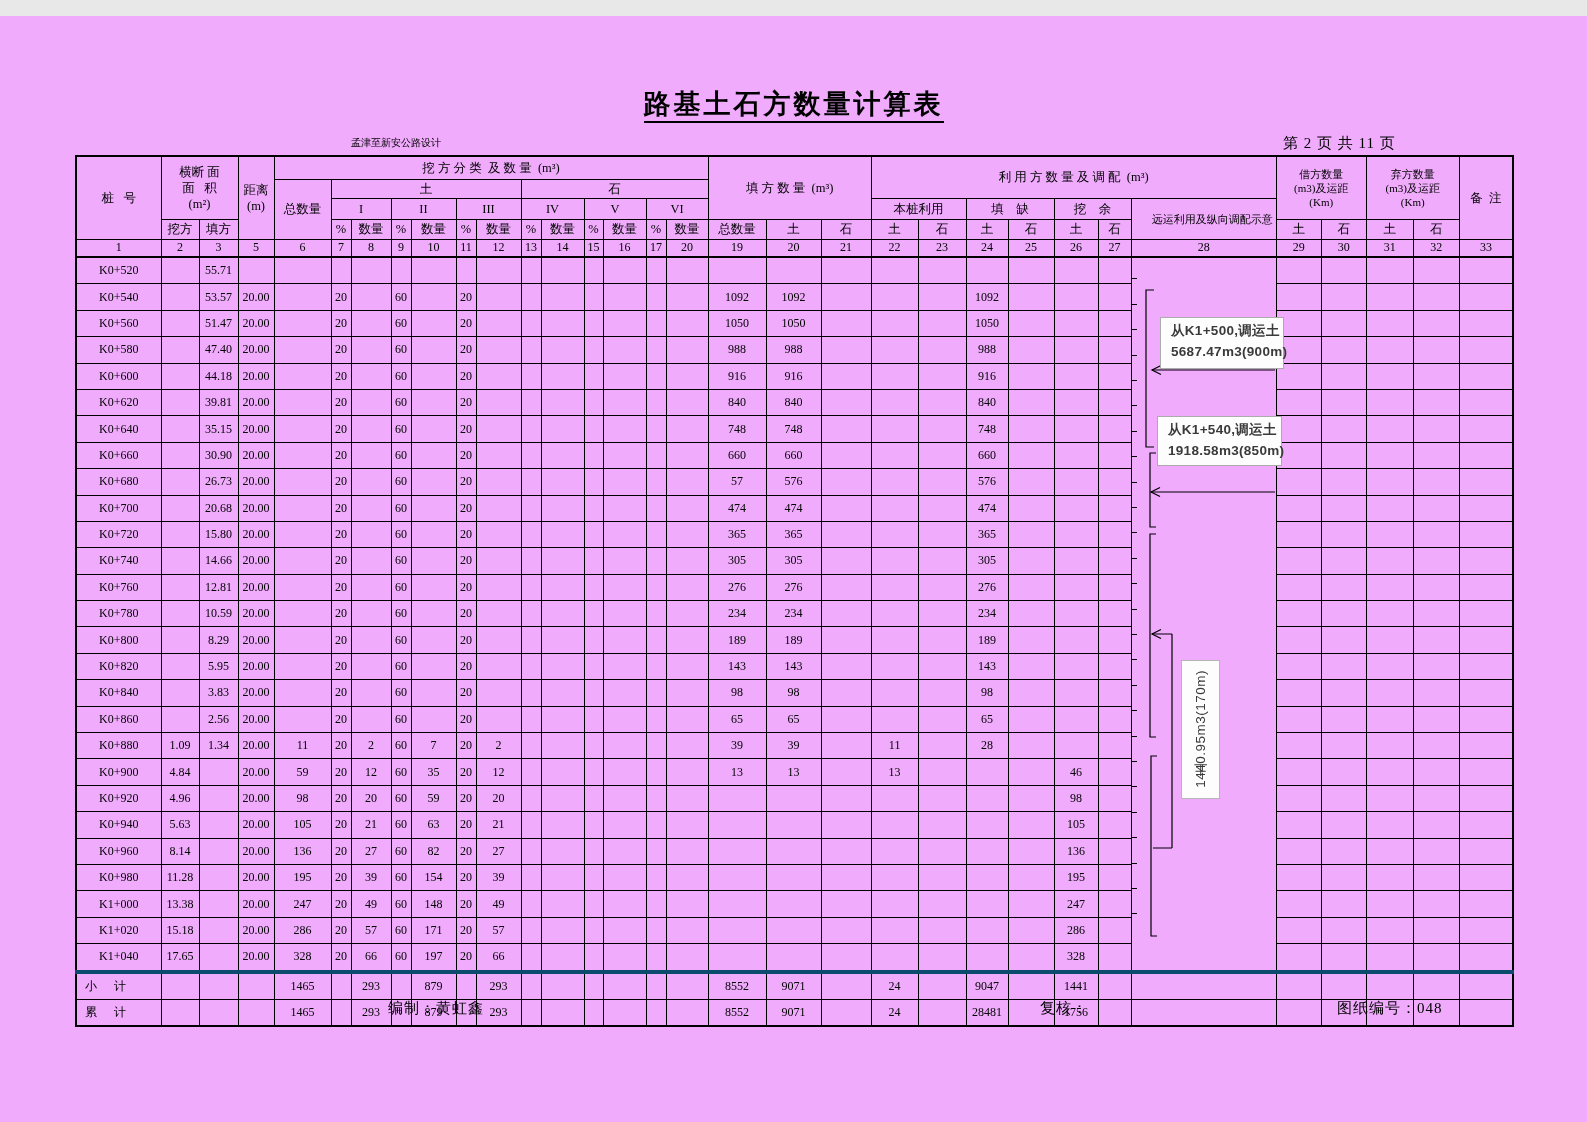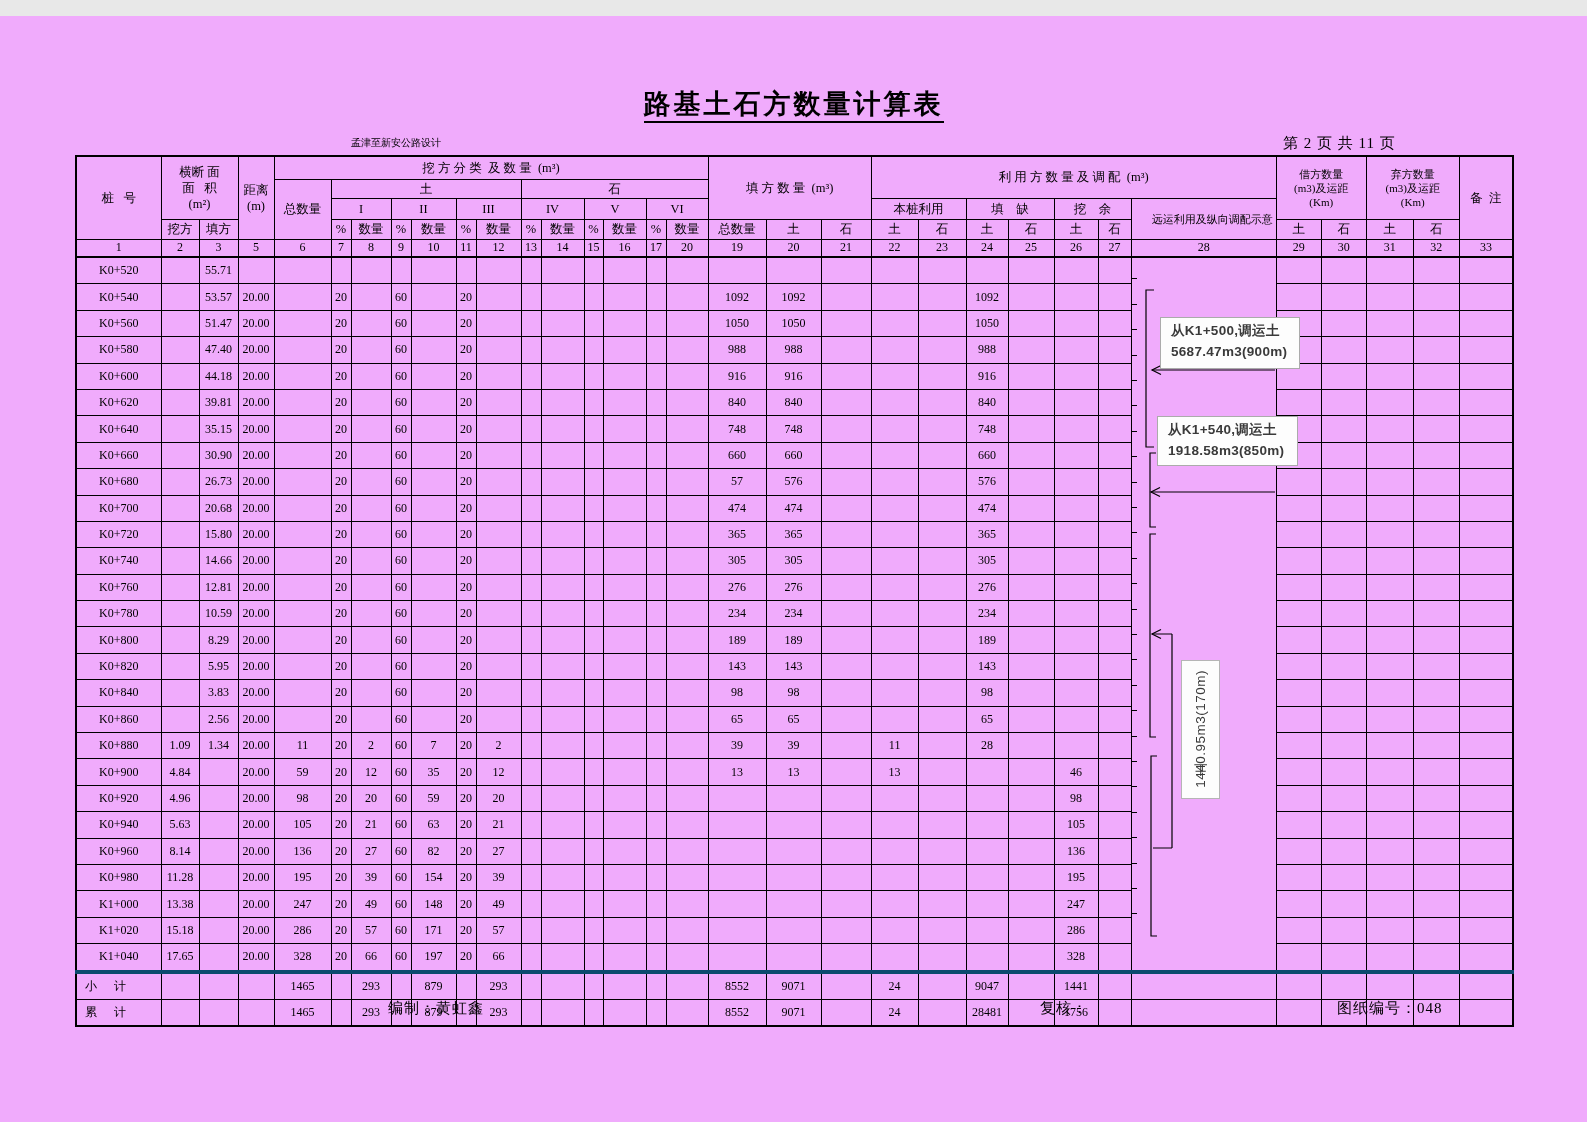--- a/index.html
+++ b/index.html
@@ -45,21 +45,21 @@
   
   .stub-strip {
     position:absolute; left:1132px; top:238px; width:5px; height:685px;
     background:repeating-linear-gradient(to bottom, transparent 0px, transparent 24.4px, #000 24.4px, #000 25.4px);
     pointer-events:none;
   }
   svg.diagram { position:absolute; left:1128px; top:237px; pointer-events:none; }
   .haul-box {
     position:absolute; background:#fdfdfd; border:1px solid #ababab;
     font-family:"Liberation Sans", sans-serif; font-weight:600; color:#3a3a3a;
-    font-size:13.5px; line-height:1.55; text-align:left; padding:3px 16px 0 10px;
+    font-size:13.5px; line-height:1.55; text-align:left; padding:3px 0 0 10px;
     letter-spacing:0.3px;
   }
   .haul-box-1 { left:1160px; top:301px; width:112px; height:47px; }
   .haul-box-2 { left:1157px; top:400px; width:113px; height:45px; }
   .v-label-box {
     position:absolute; left:1181px; top:644px; width:37px; height:137px;
     border:1px solid #b5b5b5; background:#fdfdfd;
     display:flex; align-items:center; justify-content:center;
   }
   .v-label-box span {

